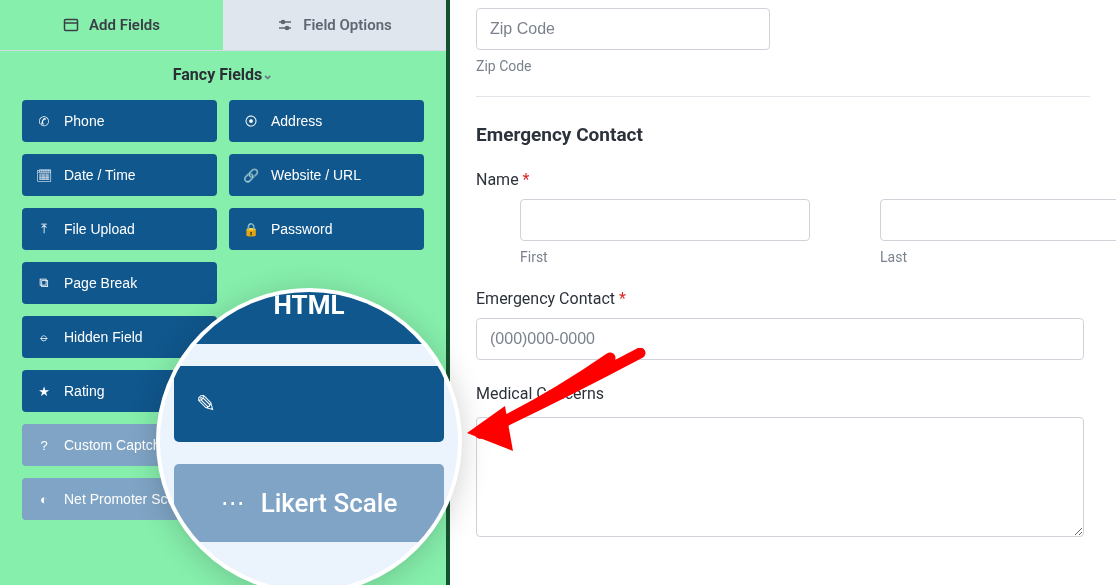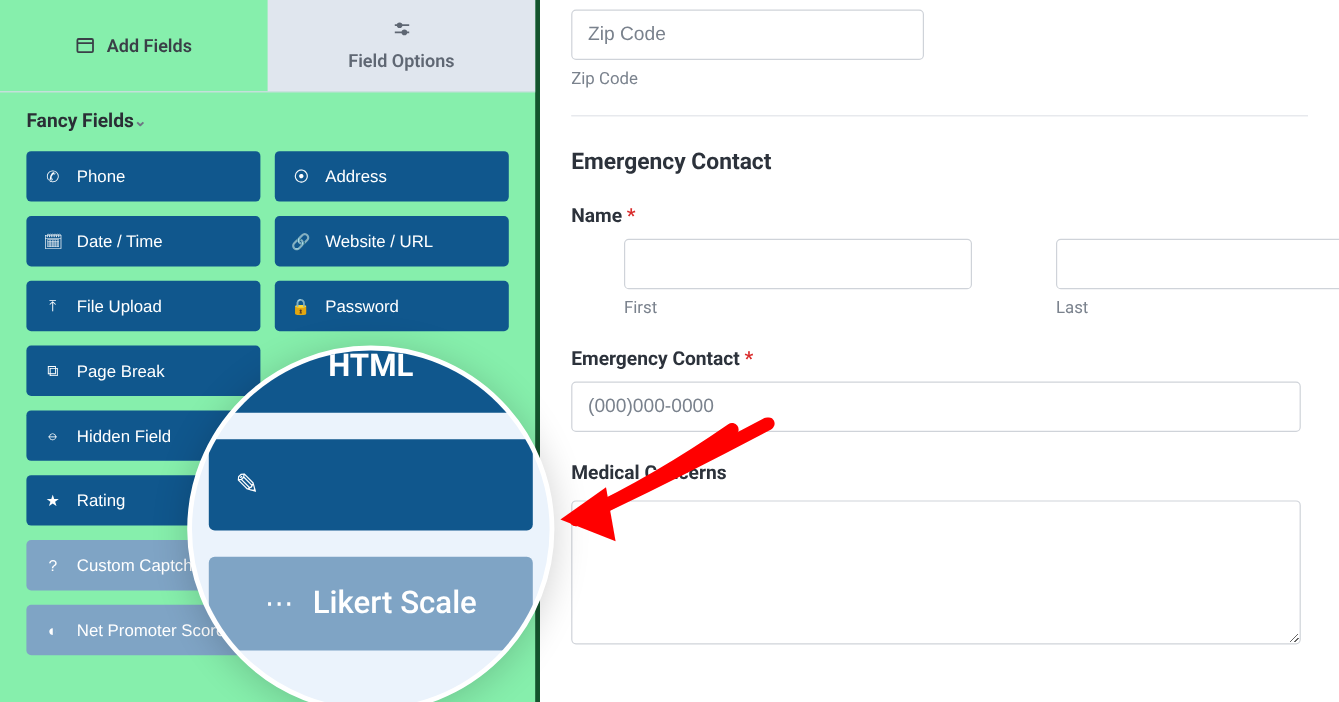--- a/index.html
+++ b/index.html
@@ -4,24 +4,24 @@
 <style>
 * { box-sizing: border-box; margin: 0; padding: 0; }
 body { font-family: -apple-system, BlinkMacSystemFont, "Segoe UI", Roboto, sans-serif; background: #fff; width: 1116px; height: 585px; overflow: hidden; position: relative; }
 
 .app { display: flex; height: 100%; }
 
 
 .sidebar { width: 450px; background: #86efac; position: relative; border-right: 4px solid #14532d; }
 .tabs { display: flex; border-bottom: 1px solid #d4dce6; }
 .tab { flex: 1; padding: 16px 0; text-align: center; font-size: 15px; font-weight: 600; color: #3a3f47; display: flex; align-items: center; justify-content: center; gap: 10px; cursor: pointer; }
-.tab.inactive { background: #e0e6ee; color: #5f6773; flex-direction: column; }
+.tab.inactive { background: #e0e6ee; color: #5f6773; }
 .tab svg { width: 16px; height: 16px; }
 
-.section-header { display: flex; justify-content: flex-start; align-items: center; padding: 14px 22px 6px; font-weight: 700; font-size: 16px; color: #2a2e35; cursor: pointer; }
+.section-header { display: flex; justify-content: center; align-items: center; padding: 14px 22px 6px; font-weight: 700; font-size: 16px; color: #2a2e35; cursor: pointer; }
 .chevron-d { font-size: 13px; color: #6d7683; }
 
 .field-grid { display: grid; grid-template-columns: 1fr 1fr; gap: 12px; padding: 10px 22px; }
 .field-btn { background: #10578d; color: #fff; border: none; border-radius: 4px; padding: 13px 14px; display: flex; align-items: center; gap: 12px; font-size: 14px; font-weight: 500; cursor: pointer; text-align: left; }
 .field-btn.muted { background: #7fa4c5; }
 .field-btn .ic { width: 16px; text-align: center; font-size: 13px; display: inline-block; }
 
 
 .magnifier { position: absolute; left: 156px; top: 288px; width: 306px; height: 306px; border-radius: 50%; border: 4px solid #fff; background: #ebf3fc; box-shadow: 0 4px 30px rgba(0,0,0,.18); overflow: hidden; z-index: 10; }
 .mag-inner { position: absolute; inset: 0; padding: 0 14px; }
@@ -33,21 +33,21 @@
 
 .arrow { position: absolute; left: 445px; top: 348px; z-index: 11; pointer-events: none; }
 
 
 .preview { flex: 1; padding: 0 26px; overflow: hidden; }
 .field-row { margin-top: 8px; }
 .input { width: 294px; border: 1px solid #cfd3d9; border-radius: 4px; padding: 11px 13px; font-size: 16px; color: #333; }
 .helper { font-size: 14px; color: #7a828d; margin-top: 8px; }
 .divider { border-top: 1px solid #e1e4e9; margin-top: 22px; }
 .heading { font-weight: 700; font-size: 19px; color: #2c323b; margin-top: 26px; }
-.label { font-weight: 700; font-size: 16px; color: #2c323b; margin-top: 24px; }
+.label { font-weight: 400; font-size: 16px; color: #2c323b; margin-top: 24px; }
 .req { color: #d92b2b; }
 .pair { display: flex; gap: 26px; margin-top: 10px; }
 .pair .col { flex: 1; margin-left: 44px; }
 .pair .col .input { width: 100%; }
 .wide .input { width: 608px; }
 .pair .col .input { width: 290px; }
 .input.first { width: 294px; }
 .textarea { width: 608px; height: 120px; border: 1px solid #cfd3d9; border-radius: 4px; margin-top: 14px; }
 ::placeholder { color: #7a828d; }
 </style>

